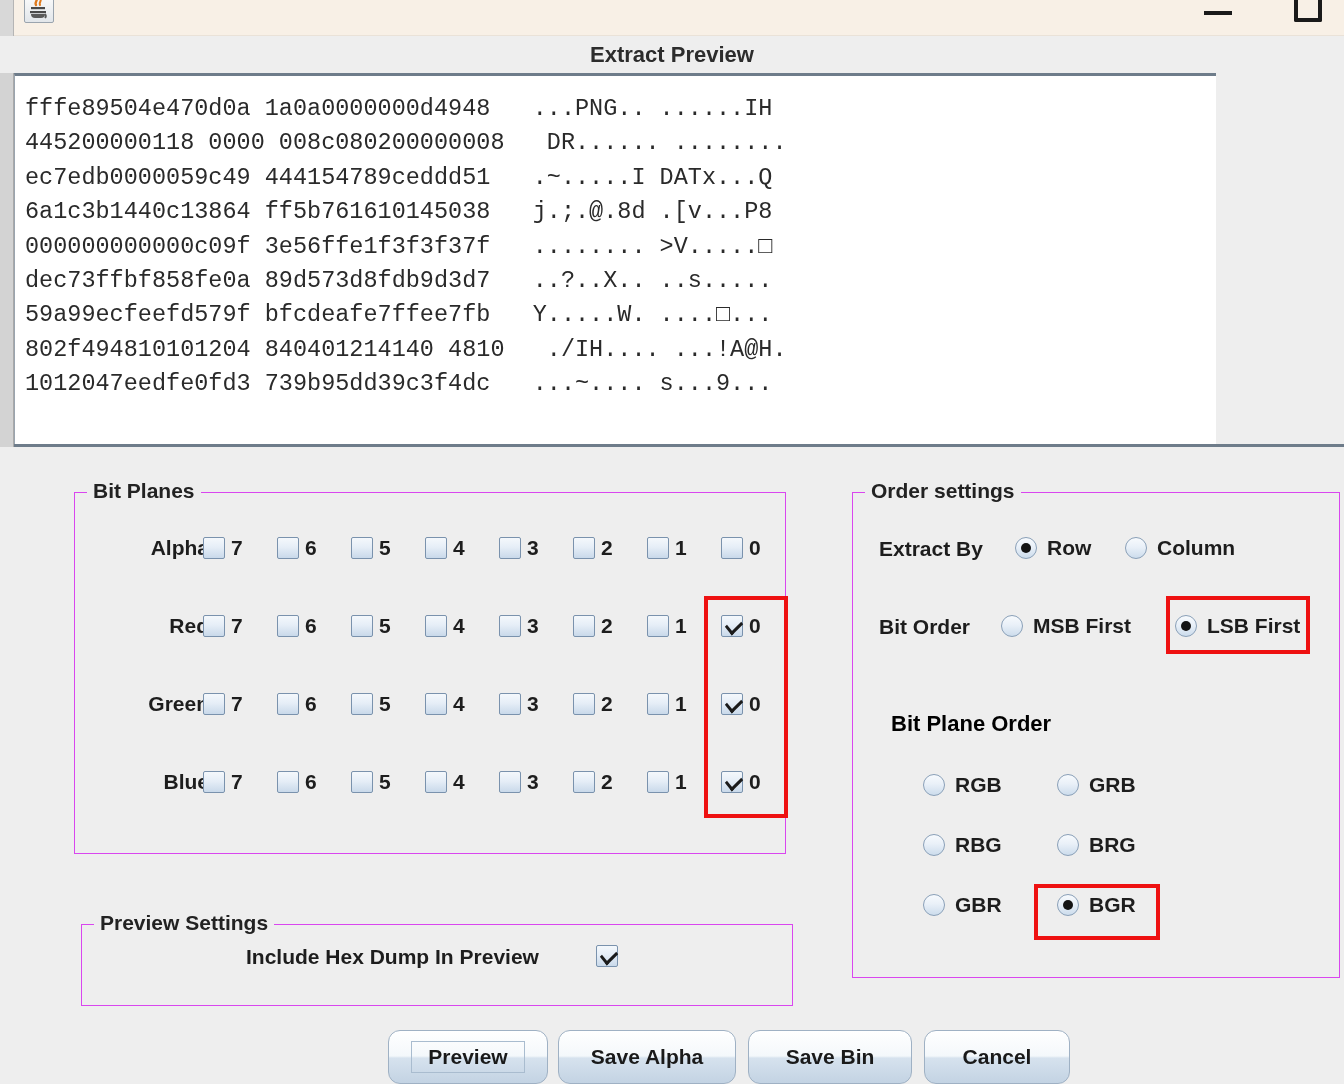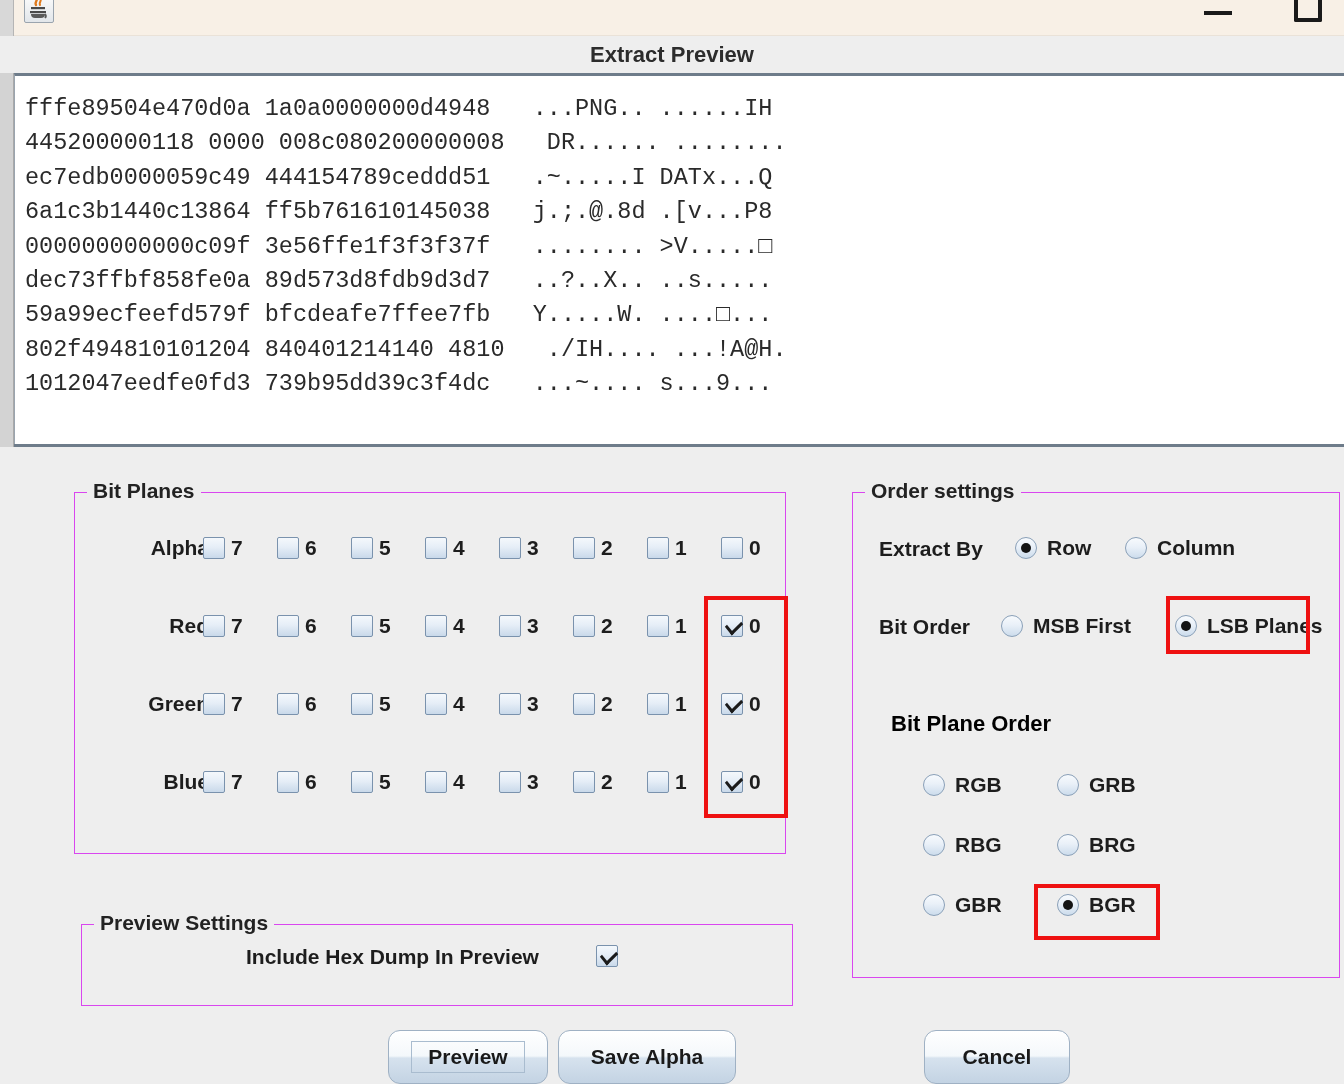--- a/index.html
+++ b/index.html
@@ -71,21 +71,21 @@
   .hdr-left-strip {
     position: absolute; left: 0; top: 36px;
     width: 9px; height: 37px;
     background: #d8d8d8;
     border-right: 1px solid #b5b5b5;
   }
 
   
   .hexarea {
     position: absolute; left: 14px; top: 73px;
-    width: 1330px; height: 374px;
+    width: 1202px; height: 374px;
     background: #ffffff;
     border-top: 3px solid #6e7c8a;
     border-left: 1px solid #9aa4ae;
     overflow: hidden;
   }
   .hexarea-left-gutter {
     position: absolute; left: 0; top: 73px;
     width: 14px; height: 374px;
     background: #d3d3d3;
     border-right: 1px solid #a9a9a9;
@@ -464,21 +464,21 @@
       </div>
 
     <div class="ord-label" style="left:26px; top:120px;">Bit Order</div>
     <div id="bit-order-radios">
         <div class="radio-item" style="left: 148px; top: 119px;">
           <span class="jradio"></span>
           <span class="radio-text">MSB First</span>
         </div>
         <div class="radio-item" style="left: 322px; top: 119px;">
           <span class="jradio sel"></span>
-          <span class="radio-text">LSB Planes</span>
+          <span class="radio-text">LSB First</span>
         </div>
       </div>
 
     <div class="bpo-heading">Bit Plane Order</div>
     <div id="bpo-radios">
         <div class="radio-item" style="left: 70px; top: 278px;">
           <span class="jradio"></span>
           <span class="radio-text">RGB</span>
         </div>
         <div class="radio-item" style="left: 204px; top: 278px;">
@@ -508,17 +508,20 @@
   <div class="redbox" id="redbox-lsb"></div>
   <div class="redbox" id="redbox-bgr"></div>
 
   <div class="jbutton" id="btn-preview">
     <span class="focusring"></span>
     <span>Preview</span>
   </div>
   <div class="jbutton" id="btn-savetext">
     <span>Save Alpha</span>
   </div>
+  <div class="jbutton" id="btn-savebin">
+    <span>Save Bin</span>
+  </div>
   <div class="jbutton" id="btn-cancel">
     <span>Cancel</span>
   </div>
 
 </div>
 
 </body></html>

